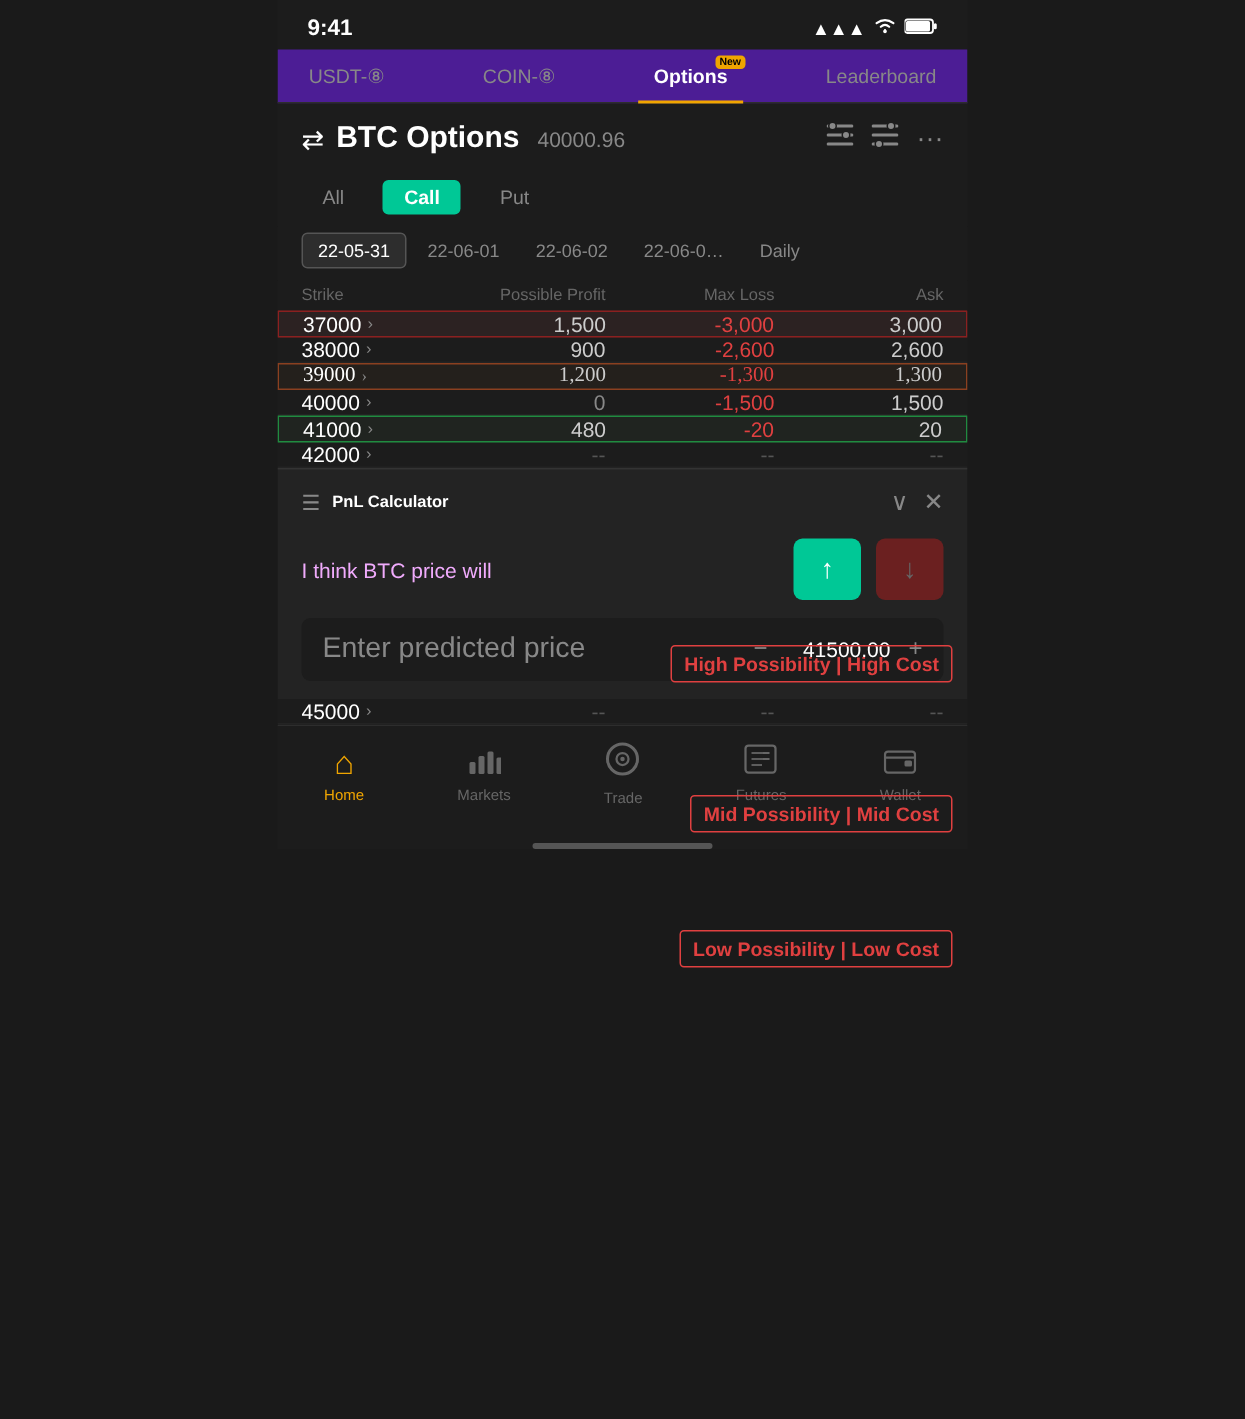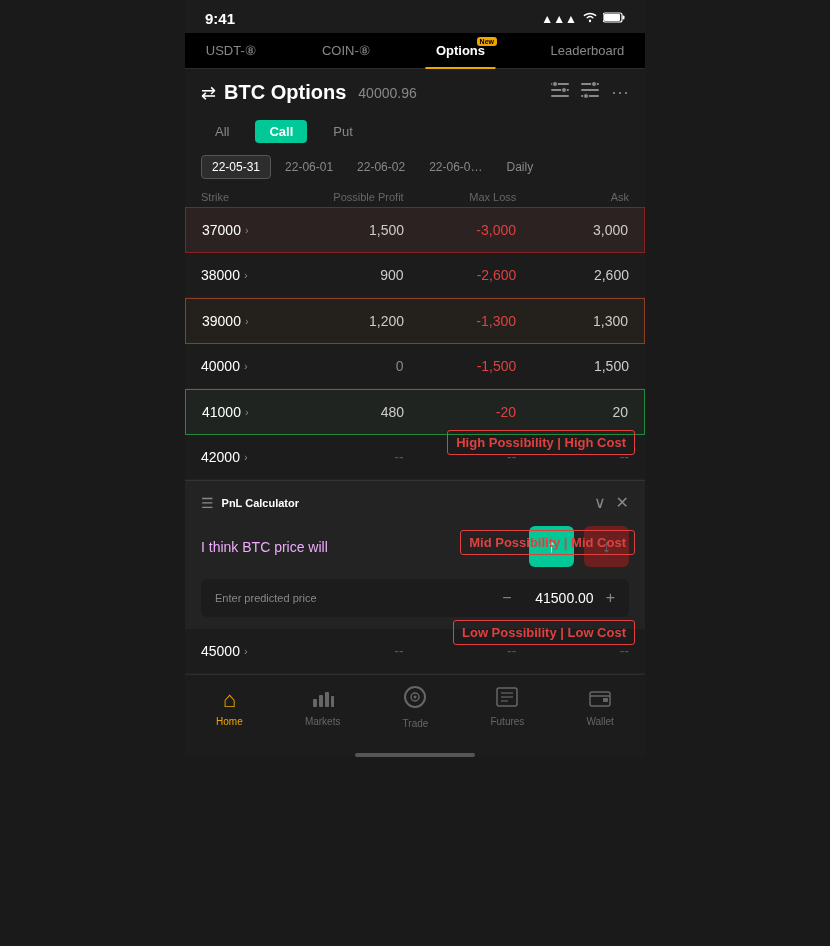--- a/index.html
+++ b/index.html
@@ -37,21 +37,21 @@
       color: #fff;
       font-size: 12px;
     }
     
     .top-tabs {
       display: flex;
       justify-content: space-around;
       align-items: center;
       padding: 4px 10px;
       border-bottom: 1px solid #2d2d2d;
-      background: #000000;
+      background: #4c1d95;
       gap: 44px;
     }
     .top-tab {
       color: #888;
       font-size: 13px;
       padding: 6px 10px;
       cursor: pointer;
       position: relative;
     }
     .top-tab.active {
@@ -168,33 +168,34 @@
     .col-header:not(:first-child) {
       text-align: right;
     }
     
     .options-table {
       background: #1c1c1c;
     }
     .option-row {
       display: grid;
       grid-template-columns: 90px 1fr 1fr 1fr;
-      padding: 14px 16px;
+      padding: 0 16px;
       border-bottom: 1px solid #232323;
       align-items: center;
       cursor: pointer;
       position: relative;
     }
     .option-row.highlighted-high {
       background: rgba(60, 40, 40, 0.5);
       border: 1px solid #8b2020;
     }
     .option-row.highlighted-mid {
       background: rgba(50, 40, 30, 0.4);
       border: 1px solid #8b4020;
+      font-family: Liberation Serif, serif;
     }
     .option-row.highlighted-low {
       background: rgba(40, 50, 40, 0.4);
       border: 1px solid #208b40;
     }
     .strike-cell {
       display: flex;
       align-items: center;
       gap: 4px;
     }
@@ -288,21 +289,21 @@
     .price-input-row {
       display: flex;
       align-items: center;
       justify-content: space-between;
       background: #1c1c1c;
       border-radius: 6px;
       padding: 10px 14px;
     }
     .price-input-label {
       color: #888;
-      font-size: 11px;
+      font-size: 19px;
       flex: 1;
     }
     .price-controls {
       display: flex;
       align-items: center;
       gap: 12px;
     }
     .price-stepper-btn {
       color: #888;
       font-size: 16px;

